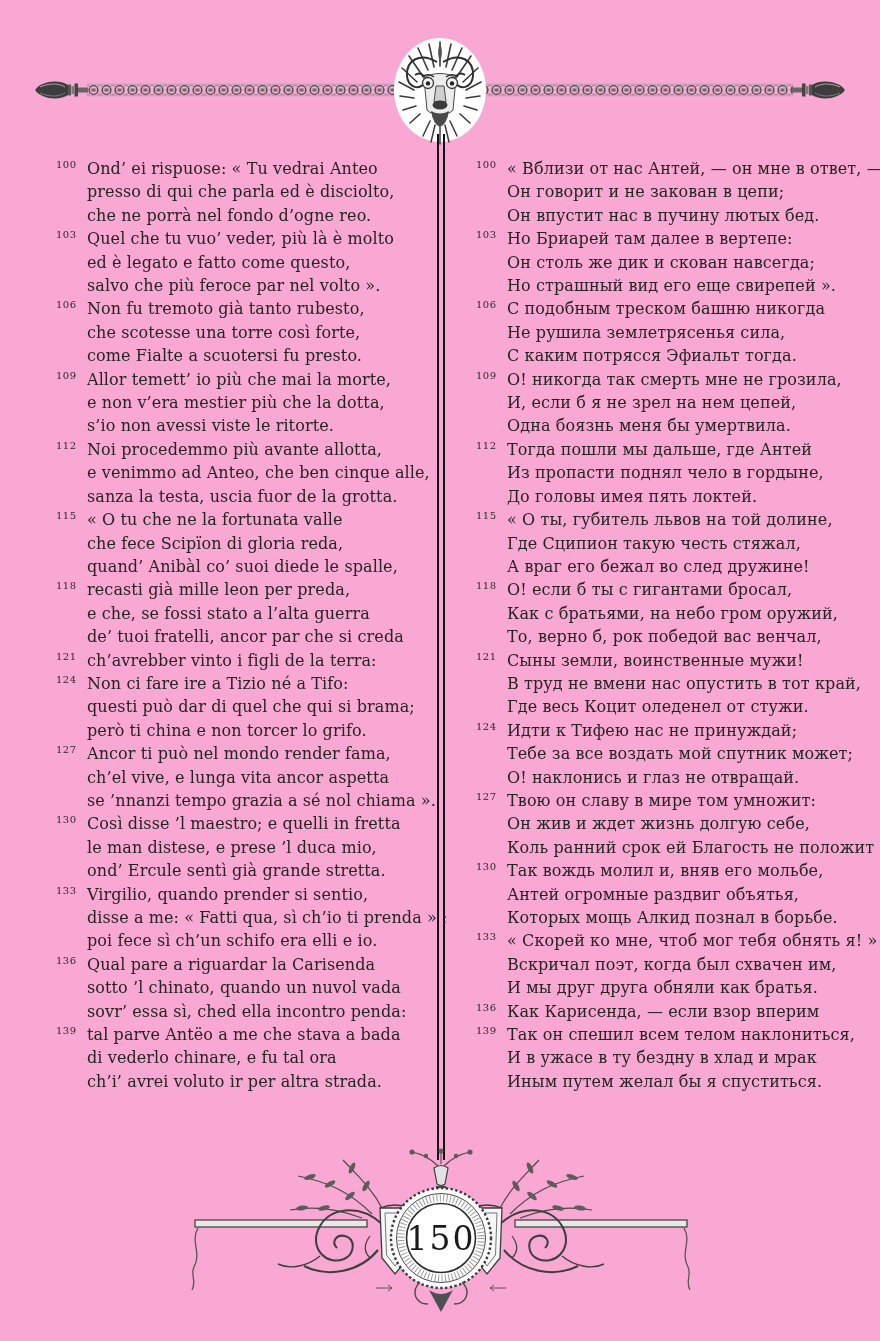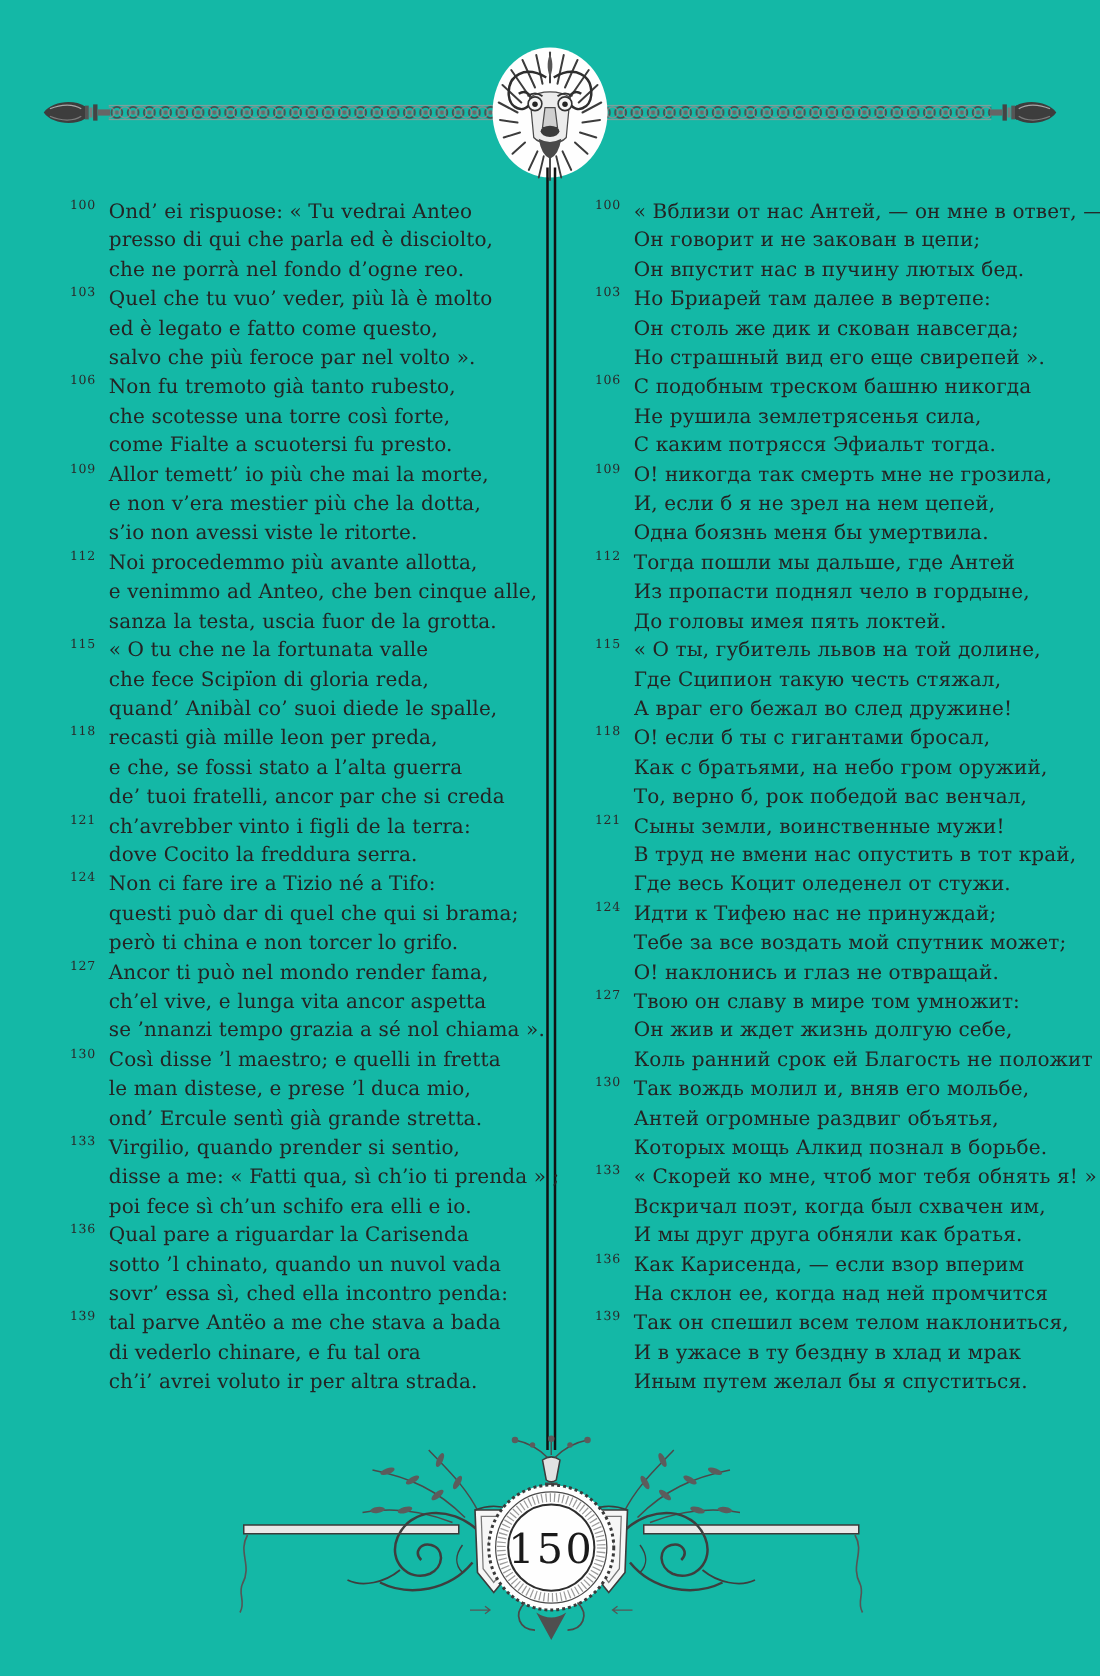--- a/index.html
+++ b/index.html
@@ -1,17 +1,17 @@
 <!DOCTYPE html>
 <html><head>
 <meta charset="utf-8">
 <style>
   html,body{margin:0;padding:0;background:#e9e9e9;}
   .page{
-    position:relative;width:880px;height:1341px;background:#14b8a6;
+    position:relative;width:880px;height:1341px;background:#f9a8d4;
     font-family:"DejaVu Serif", serif;color:#242424;overflow:hidden;
     margin:0 auto;
   }
   .header-rule{position:absolute;left:0;top:0;}
   .divider{
     position:absolute;left:437px;top:134px;width:8px;height:1026px;
     border-left:2.4px solid #111;border-right:2.4px solid #111;
     box-sizing:border-box;background:transparent;
   }
   .col{position:absolute;top:157px;}
@@ -172,21 +172,20 @@
         <div class="lines">
           <div class="verse-line">recasti già mille leon per preda,</div>
           <div class="verse-line">e che, se fossi stato a l’alta guerra</div>
           <div class="verse-line">de’ tuoi fratelli, ancor par che si creda</div>
         </div>
       </div>
       <div class="tercet">
         <span class="num">121</span>
         <div class="lines">
           <div class="verse-line">ch’avrebber vinto i figli de la terra:</div>
-          <div class="verse-line">dove Cocito la freddura serra.</div>
         </div>
       </div>
       <div class="tercet">
         <span class="num">124</span>
         <div class="lines">
           <div class="verse-line">Non ci fare ire a Tizio né a Tifo:</div>
           <div class="verse-line">questi può dar di quel che qui si brama;</div>
           <div class="verse-line">però ti china e non torcer lo grifo.</div>
         </div>
       </div>
@@ -325,21 +324,20 @@
         <div class="lines">
           <div class="verse-line">« Скорей ко мне, чтоб мог тебя обнять я! » —</div>
           <div class="verse-line">Вскричал поэт, когда был схвачен им,</div>
           <div class="verse-line">И мы друг друга обняли как братья.</div>
         </div>
       </div>
       <div class="tercet">
         <span class="num">136</span>
         <div class="lines">
           <div class="verse-line">Как Карисенда, — если взор вперим</div>
-          <div class="verse-line">На склон ее, когда над ней промчится</div>
         </div>
       </div>
       <div class="tercet">
         <span class="num">139</span>
         <div class="lines">
           <div class="verse-line">Так он спешил всем телом наклониться,</div>
           <div class="verse-line">И в ужасе в ту бездну в хлад и мрак</div>
           <div class="verse-line">Иным путем желал бы я спуститься.</div>
         </div>
       </div>

